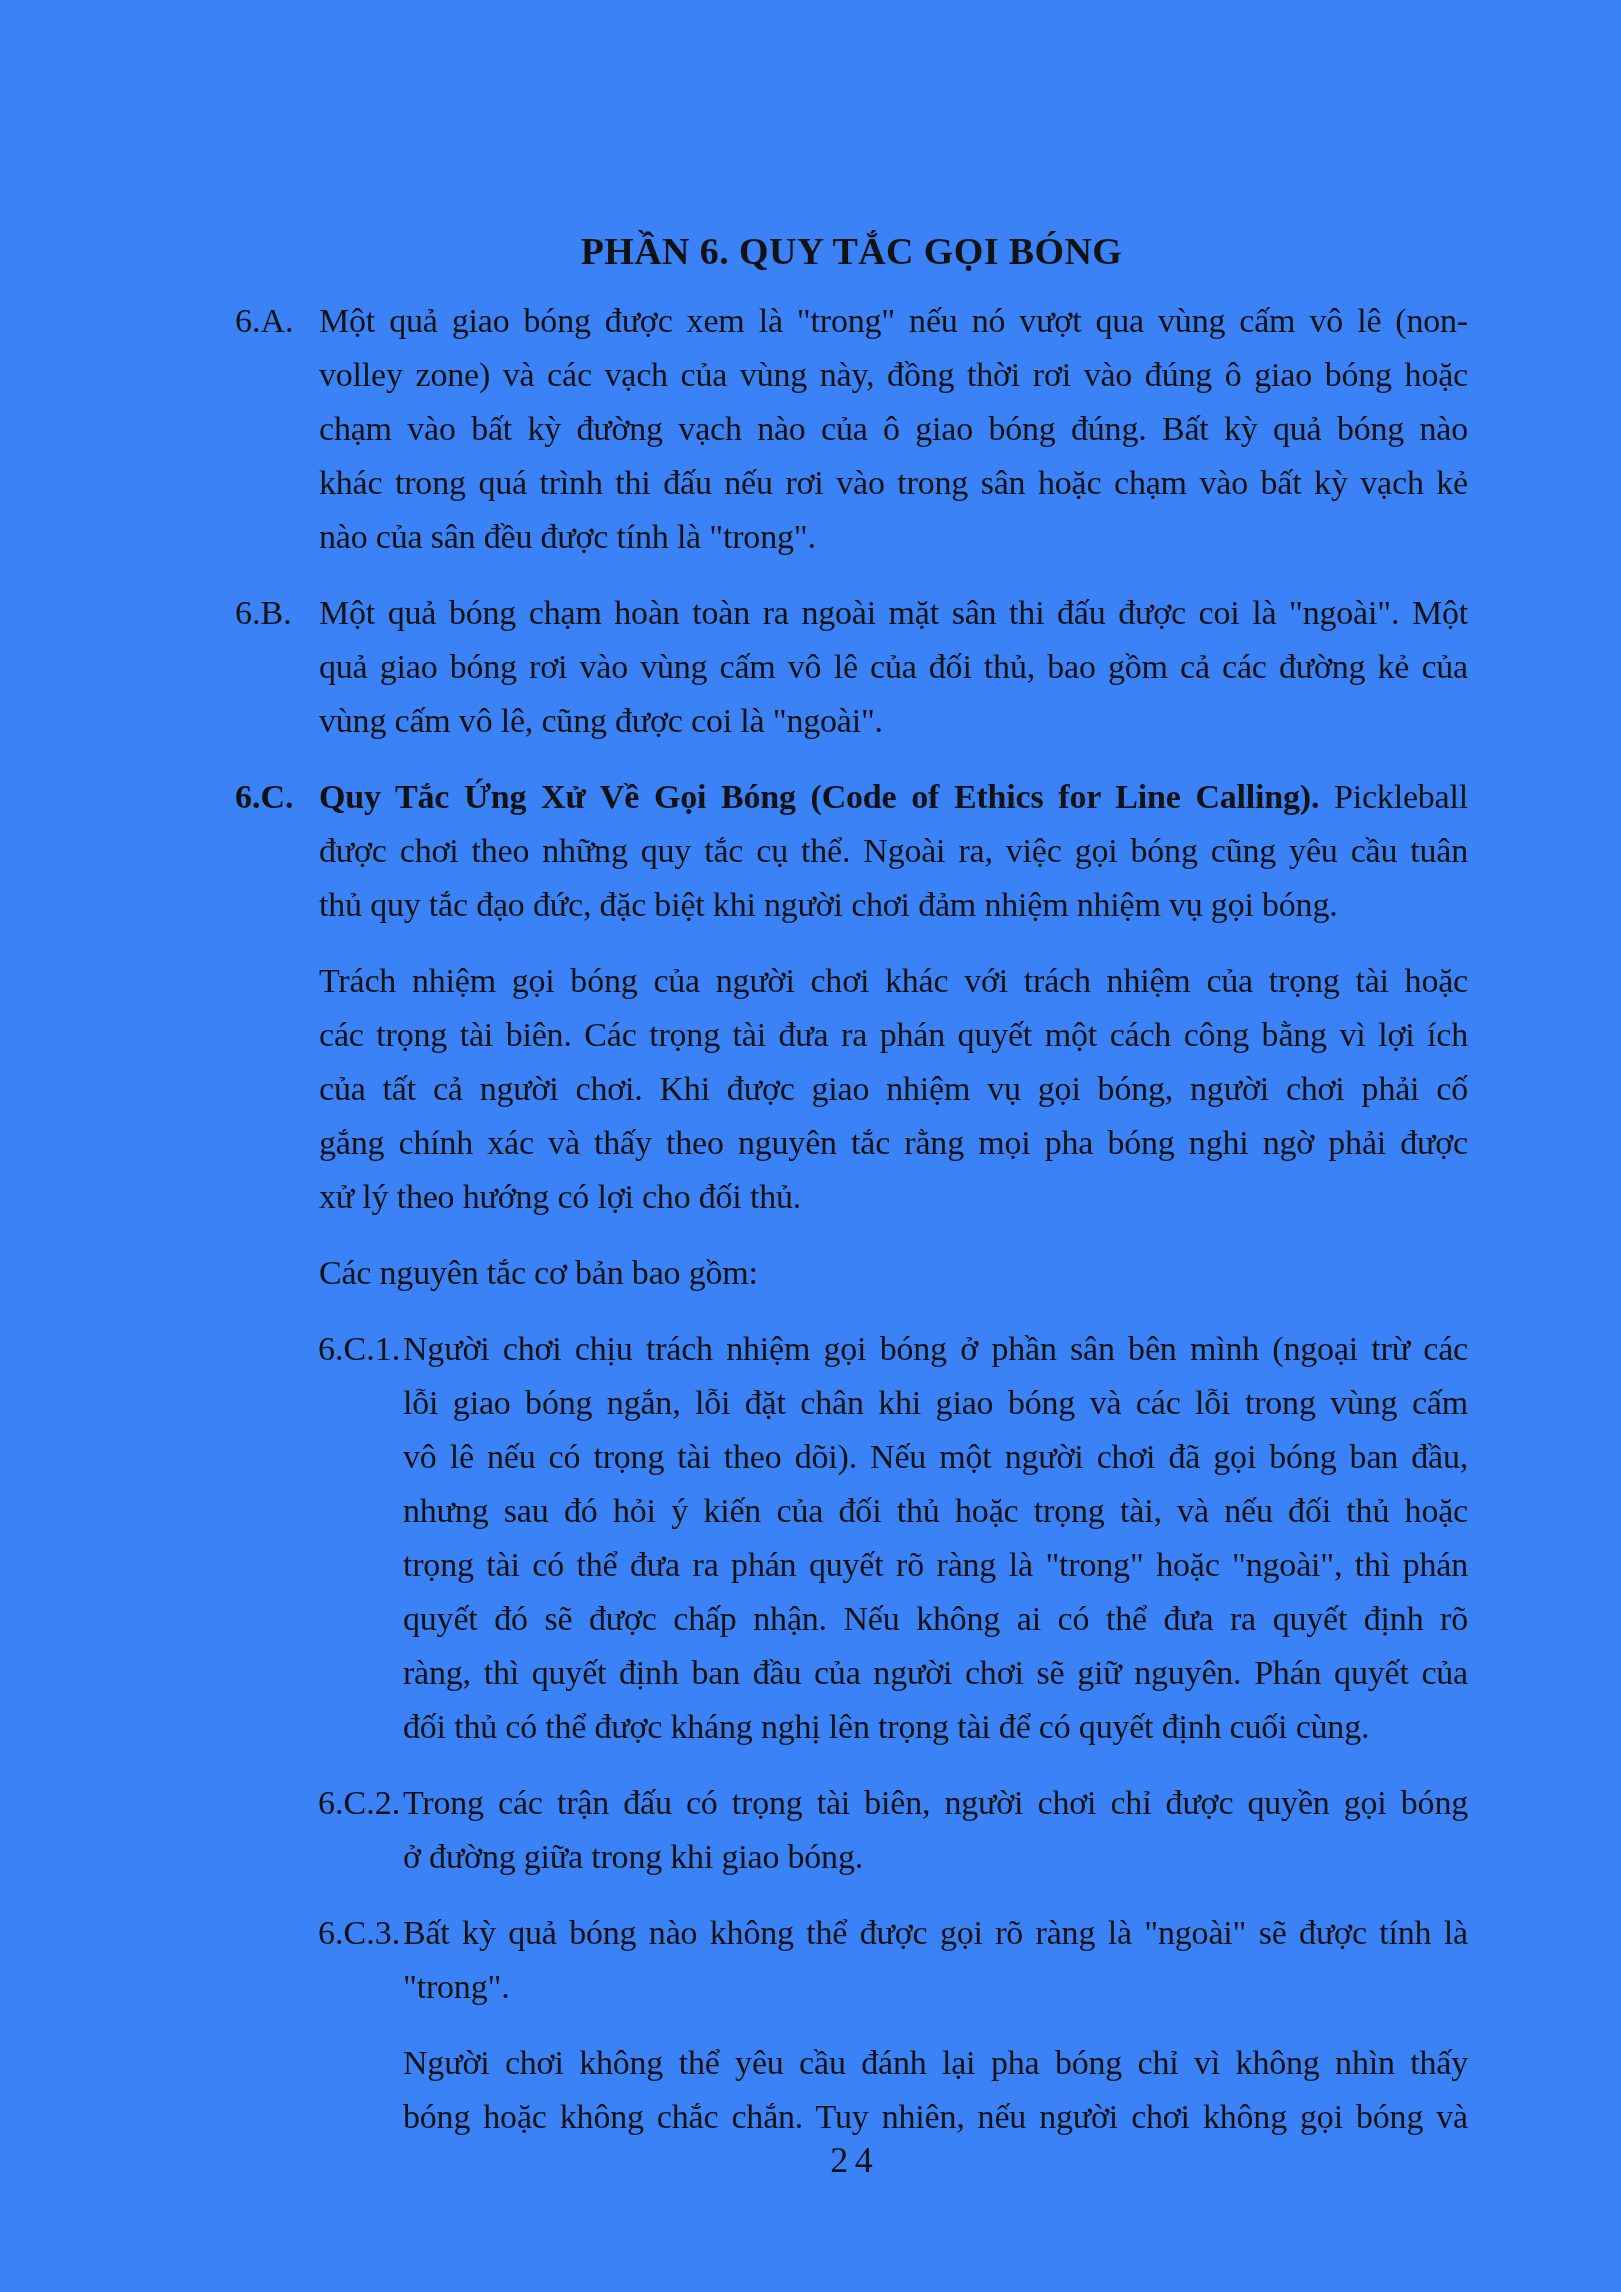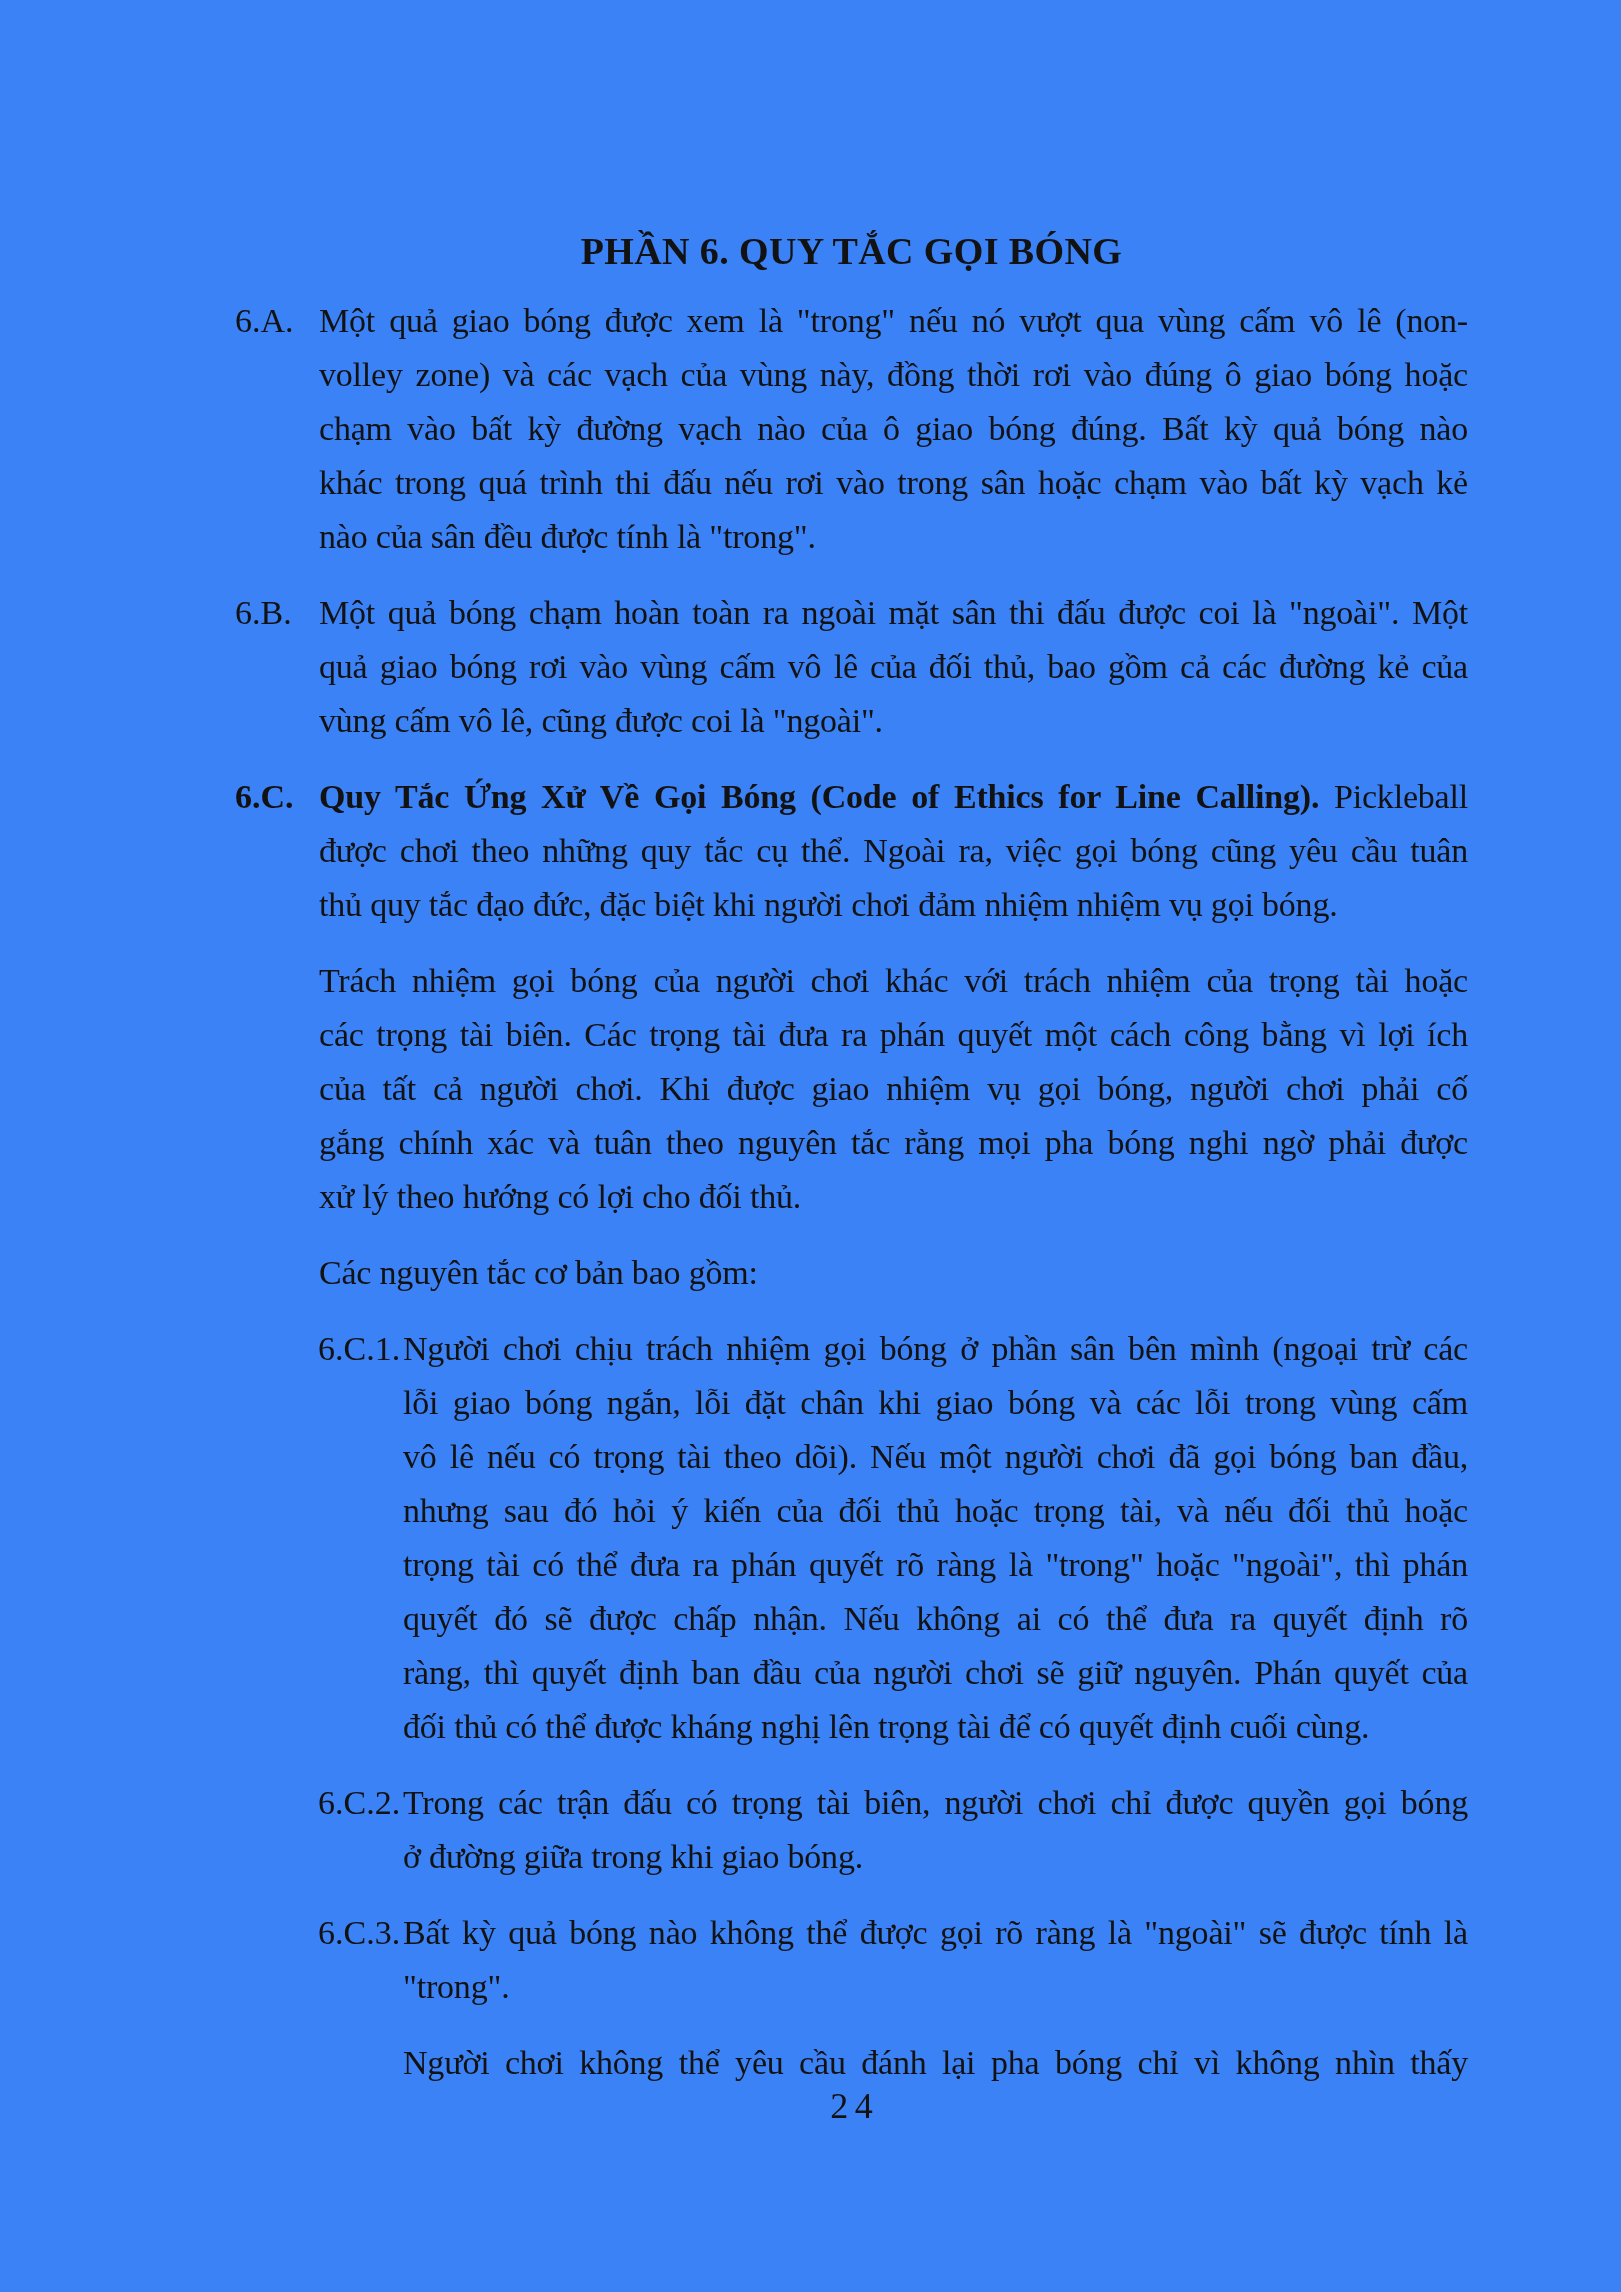--- a/index.html
+++ b/index.html
@@ -82,21 +82,21 @@
         <div class="block lvl1">
           <span class="marker bi">6.C.</span>
           <div class="line"><span class="bi">Quy Tắc Ứng Xử Về Gọi Bóng (Code of Ethics for Line Calling).</span> Pickleball</div>
           <div class="line">được chơi theo những quy tắc cụ thể. Ngoài ra, việc gọi bóng cũng yêu cầu tuân</div>
           <div class="line last">thủ quy tắc đạo đức, đặc biệt khi người chơi đảm nhiệm nhiệm vụ gọi bóng.</div>
         </div>
         <div class="block lvl1">
           <div class="line">Trách nhiệm gọi bóng của người chơi khác với trách nhiệm của trọng tài hoặc</div>
           <div class="line">các trọng tài biên. Các trọng tài đưa ra phán quyết một cách công bằng vì lợi ích</div>
           <div class="line">của tất cả người chơi. Khi được giao nhiệm vụ gọi bóng, người chơi phải cố</div>
-          <div class="line">gắng chính xác và tuân theo nguyên tắc rằng mọi pha bóng nghi ngờ phải được</div>
+          <div class="line">gắng chính xác và thấy theo nguyên tắc rằng mọi pha bóng nghi ngờ phải được</div>
           <div class="line last">xử lý theo hướng có lợi cho đối thủ.</div>
         </div>
         <div class="block lvl1">
           <div class="line last">Các nguyên tắc cơ bản bao gồm:</div>
         </div>
         <div class="block lvl2">
           <span class="marker">6.C.1.</span>
           <div class="line">Người chơi chịu trách nhiệm gọi bóng ở phần sân bên mình (ngoại trừ các</div>
           <div class="line">lỗi giao bóng ngắn, lỗi đặt chân khi giao bóng và các lỗi trong vùng cấm</div>
           <div class="line">vô lê nếu có trọng tài theo dõi). Nếu một người chơi đã gọi bóng ban đầu,</div>
@@ -111,18 +111,19 @@
           <div class="line">Trong các trận đấu có trọng tài biên, người chơi chỉ được quyền gọi bóng</div>
           <div class="line last">ở đường giữa trong khi giao bóng.</div>
         </div>
         <div class="block lvl2">
           <span class="marker">6.C.3.</span>
           <div class="line">Bất kỳ quả bóng nào không thể được gọi rõ ràng là "ngoài" sẽ được tính là</div>
           <div class="line last">"trong".</div>
         </div>
         <div class="block lvl2">
           <div class="line">Người chơi không thể yêu cầu đánh lại pha bóng chỉ vì không nhìn thấy</div>
+          <div class="line">bóng hoặc không chắc chắn. Tuy nhiên, nếu người chơi không gọi bóng và</div>
         </div>
       </div>
     <div class="pagenum">24</div>
   </div>
 </div>
 
 
 </body></html>

